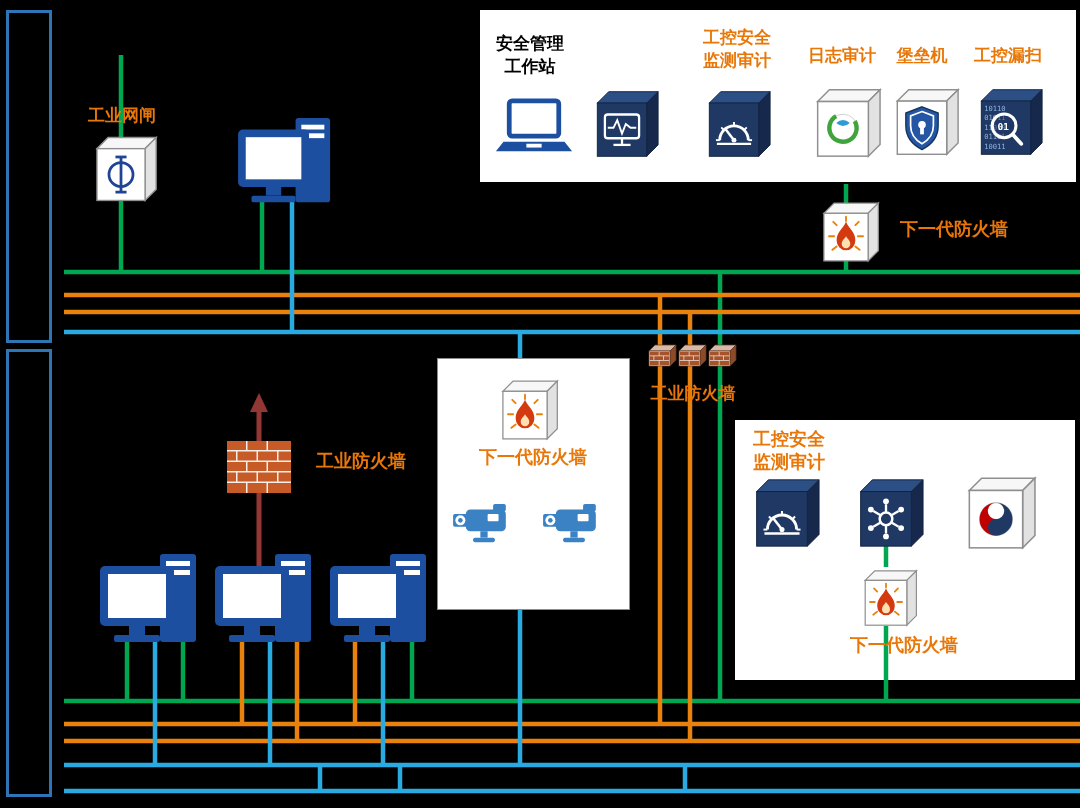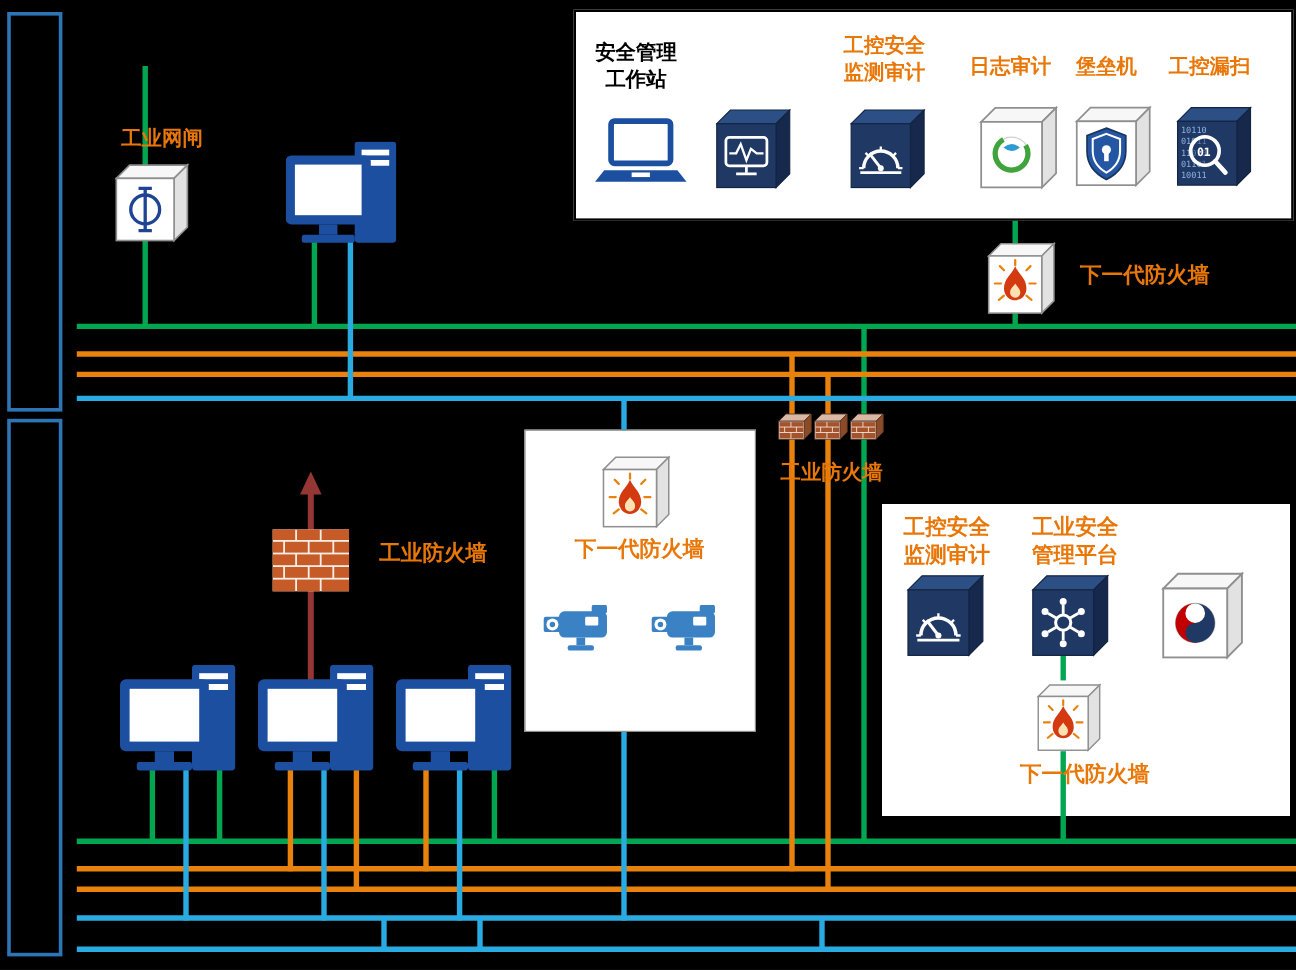--- a/index.html
+++ b/index.html
@@ -285,21 +285,21 @@
     <svg width="76" height="76">
         <use href="#sym-bastion-cube" width="76" height="76"></use>
       </svg>
   </div>
   <div class="icon" style="left:968px;top:84px">
     <svg width="76" height="76">
         <use href="#sym-scan-cube" width="76" height="76"></use>
       </svg>
   </div>
 
-  <div class="lbl" style="left:85px;top:104px;width:100px">
+  <div class="lbl" style="left:72px;top:104px;width:100px">
     <span class="ln">工业网闸</span>
   </div>
   <div class="icon" style="left:84px;top:132px">
     <svg width="74" height="74">
         <use href="#sym-gatekeeper-cube" width="74" height="74"></use>
       </svg>
   </div>
   <div class="icon" style="left:238px;top:118px">
     <svg width="96" height="92">
         <use href="#sym-computer" width="96" height="92"></use>
@@ -358,24 +358,20 @@
       </svg>
   </div>
   <div class="lbl" style="left:634px;top:382px;width:118px">
     <span class="ln">工业防火墙</span>
   </div>
 
   <div class="lbl fs18" style="left:737px;top:428px;width:104px">
     <span class="ln">工控安全</span>
     <span class="ln">监测审计</span>
   </div>
-  <div class="lbl fs18" style="left:843px;top:428px;width:106px">
-    <span class="ln">工业安全</span>
-    <span class="ln">管理平台</span>
-  </div>
   <div class="icon" style="left:743px;top:474px">
     <svg width="78" height="78">
         <use href="#sym-gauge-cube" width="78" height="78"></use>
       </svg>
   </div>
   <div class="icon" style="left:847px;top:474px">
     <svg width="78" height="78">
         <use href="#sym-hub-cube" width="78" height="78"></use>
       </svg>
   </div>

